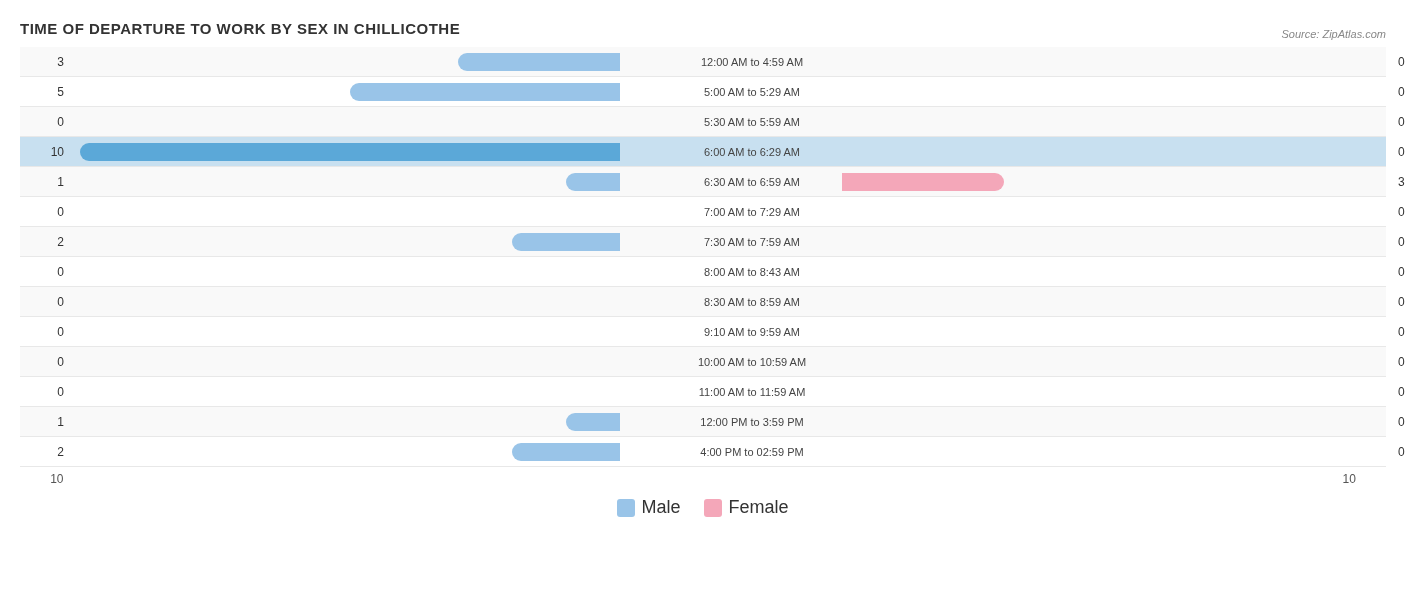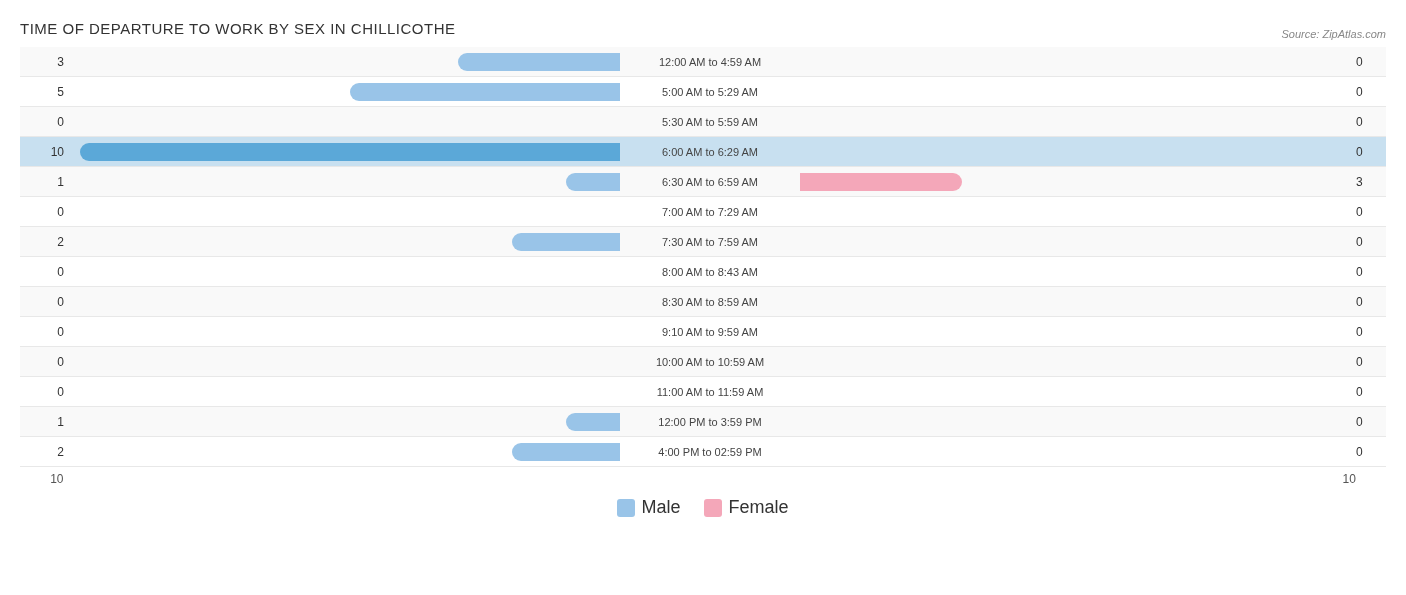--- a/index.html
+++ b/index.html
@@ -9,21 +9,21 @@
       width: 1406px;
       min-height: 595px;
       padding: 20px;
     }
     .chart-container {
       width: 100%;
       position: relative;
     }
     .chart-title {
       font-size: 15px;
-      font-weight: normal;
+      font-weight: bold;
       color: #333;
       margin-bottom: 4px;
       text-transform: uppercase;
       letter-spacing: 0.5px;
     }
     .source-text {
       position: absolute;
       top: 8px;
       right: 0;
       font-size: 11px;
@@ -64,20 +64,21 @@
       background: #99c4e8;
       border-radius: 9px 0 0 9px;
     }
     .label-cell {
       width: 180px;
       text-align: center;
       font-size: 11px;
       color: #444;
       flex-shrink: 0;
       padding: 0 4px;
+      margin-left: 42px;
     }
     .right-bar-area {
       width: 550px;
       display: flex;
       justify-content: flex-start;
       align-items: center;
       flex-shrink: 0;
     }
     .right-bar {
       height: 18px;

